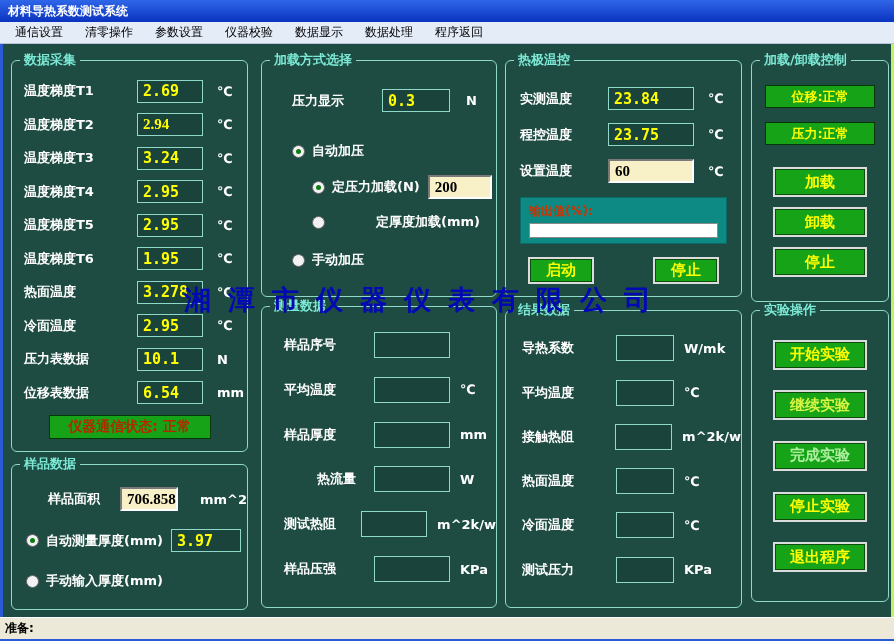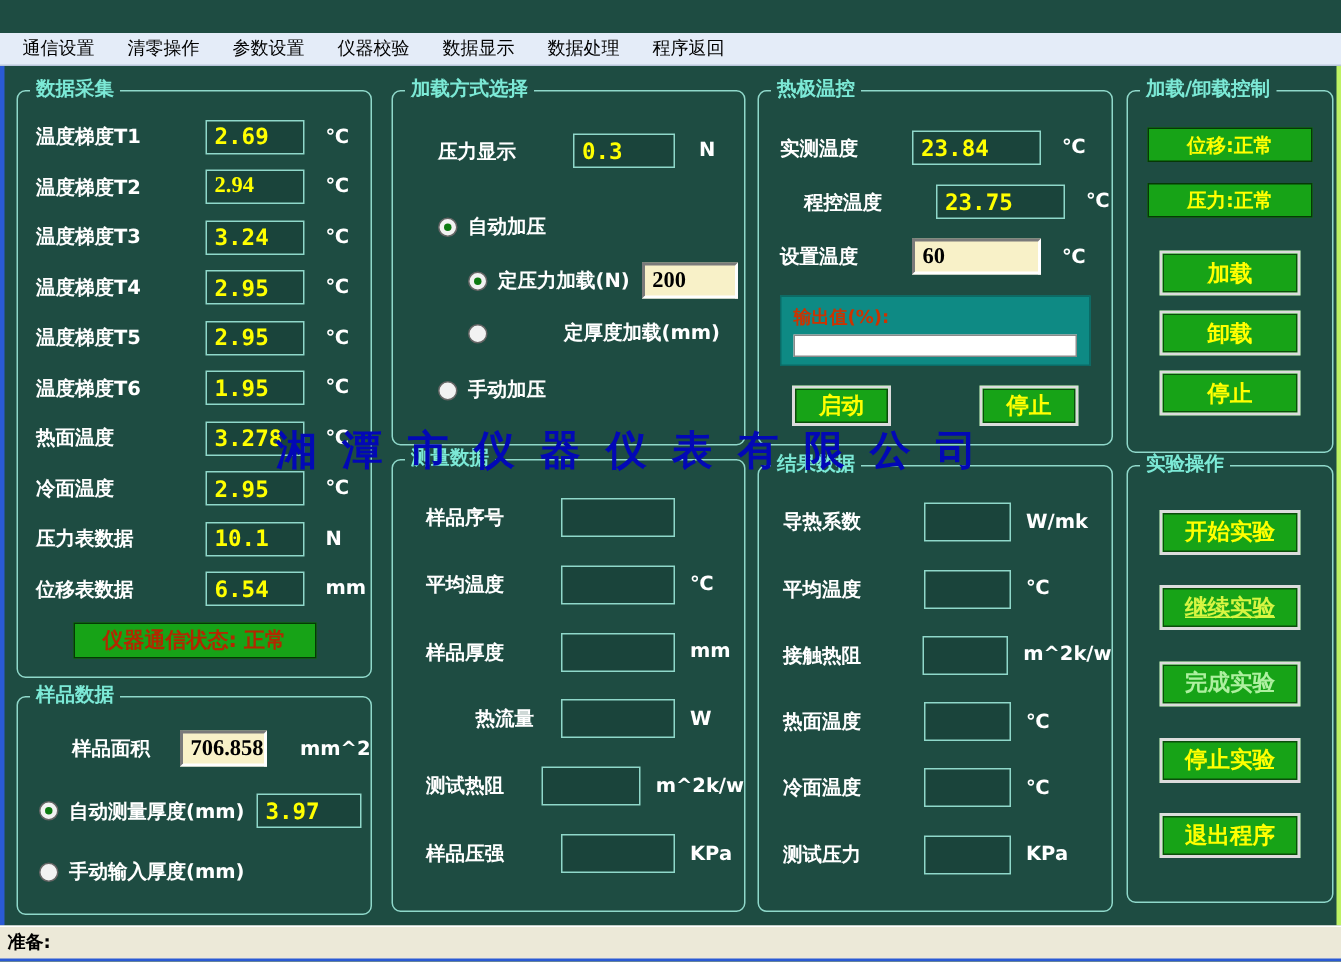--- a/index.html
+++ b/index.html
@@ -55,20 +55,23 @@
     border-top:1px solid #fff;border-bottom:2px solid #2a5ad4;box-sizing:border-box;
     display:flex;align-items:center;}
   .statusbar span{font-size:12px;color:#000;padding-left:5px;font-weight:bold;}
   .fcol{display:flex;flex-direction:column;}
 </style>
 </head>
 <body>
 
 <div class="window">
 
+  <div class="titlebar">
+    <span class="title">材料导热系数测试系统</span>
+  </div>
 
   <div class="menubar">
     <span class="menu-item">通信设置</span>
     <span class="menu-item">清零操作</span>
     <span class="menu-item">参数设置</span>
     <span class="menu-item">仪器校验</span>
     <span class="menu-item">数据显示</span>
     <span class="menu-item">数据处理</span>
     <span class="menu-item">程序返回</span>
   </div>
@@ -211,21 +214,21 @@
     </div>
 
     <div class="panel" style="left:502px;top:16px;width:237px;height:237px;">
       <span class="panel-title">热极温控</span>
       <div class="row" style="margin:26px 0 0 14px;">
         <span class="lbl" style="width:88px;">实测温度</span>
         <div class="field" style="width:86px;">23.84</div>
         <span class="unit" style="margin-left:14px;">℃</span>
       </div>
       <div class="row" style="margin:13px 0 0 14px;">
-        <span class="lbl" style="width:88px;margin-left:16px;">程控温度</span>
+        <span class="lbl" style="width:88px;">程控温度</span>
         <div class="field" style="width:86px;">23.75</div>
         <span class="unit" style="margin-left:14px;">℃</span>
       </div>
       <div class="row" style="margin:13px 0 0 14px;">
         <span class="lbl" style="width:88px;">设置温度</span>
         <div class="field-cream" style="width:86px;">60</div>
         <span class="unit" style="margin-left:14px;">℃</span>
       </div>
       <div class="output-box" style="margin:14px 14px 0 14px;height:47px;">
         <div class="output-label">输出值(%):</div>
@@ -276,21 +279,21 @@
       <div class="status-chip" style="width:110px;height:23px;margin:24px auto 0 auto;">位移:正常</div>
       <div class="status-chip" style="width:110px;height:23px;margin:14px auto 0 auto;">压力:正常</div>
       <div class="btn" style="width:94px;height:30px;margin:22px auto 0 auto;">加载</div>
       <div class="btn" style="width:94px;height:30px;margin:10px auto 0 auto;">卸载</div>
       <div class="btn" style="width:94px;height:30px;margin:10px auto 0 auto;">停止</div>
     </div>
 
     <div class="panel fcol" style="left:748px;top:266px;width:138px;height:292px;justify-content:space-evenly;align-items:center;padding:8px 0;">
       <span class="panel-title">实验操作</span>
       <div class="btn" style="width:94px;height:30px;">开始实验</div>
-      <div class="btn" style="width:94px;height:30px;color:#d7f542;text-decoration:underline;">继续实验</div>
+      <div class="btn" style="width:94px;height:30px;color:#d7f542;">继续实验</div>
       <div class="btn" style="width:94px;height:30px;color:#aef0a0;">完成实验</div>
       <div class="btn" style="width:94px;height:30px;">停止实验</div>
       <div class="btn" style="width:94px;height:30px;">退出程序</div>
     </div>
 
     <div class="watermark">湘潭市仪器仪表有限公司</div>
   </div>
 
   <div class="statusbar">
     <span>准备:</span>

